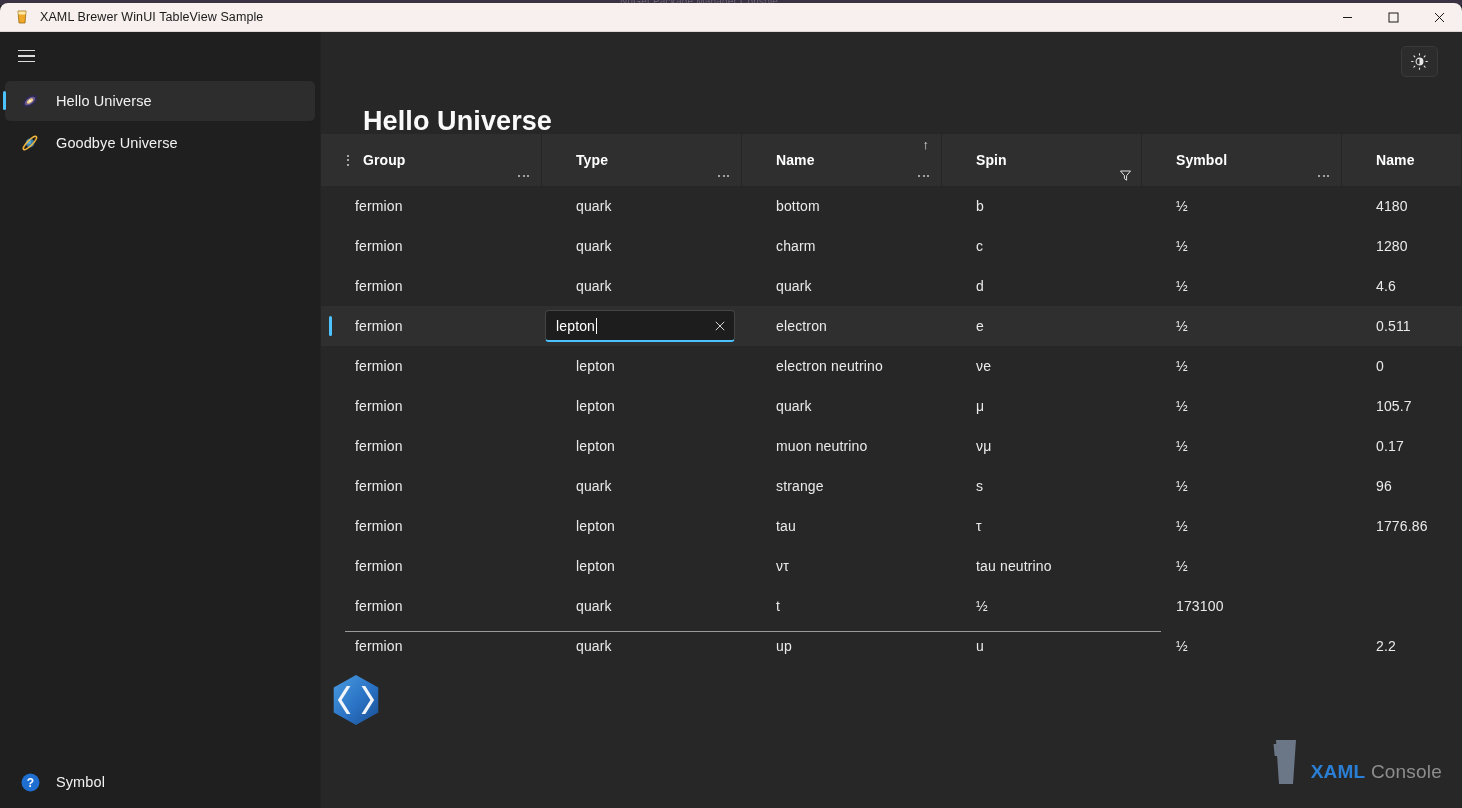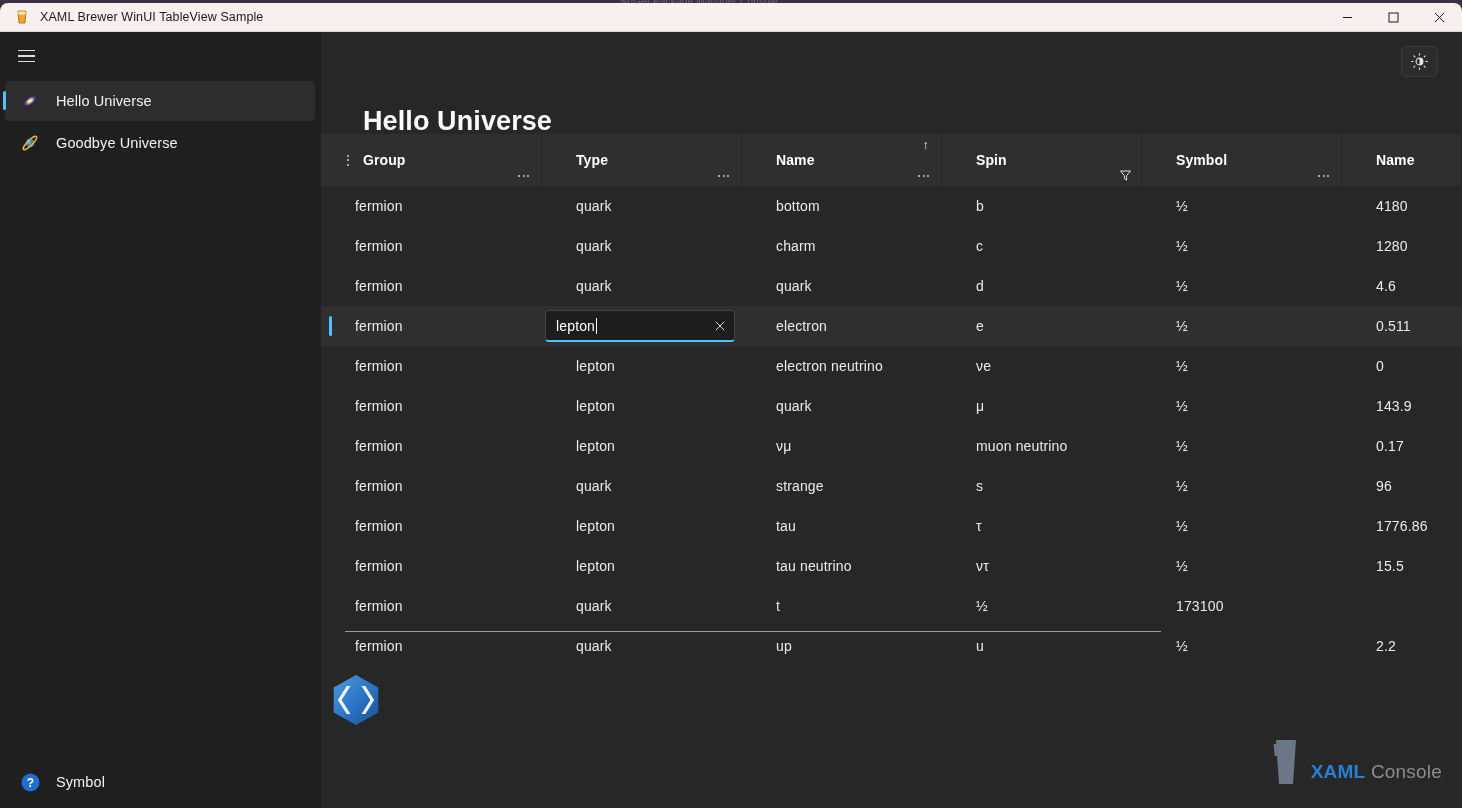--- a/index.html
+++ b/index.html
@@ -421,27 +421,27 @@
             <div class="td" style="width: 200px;">νe</div>
             <div class="td" style="width: 200px;">½</div>
             <div class="td" style="width: 120px;">0</div>
           </div>
           <div class="tr">
             <div class="td" style="width: 221px;">fermion</div>
             <div class="td" style="width: 200px;">lepton</div>
             <div class="td" style="width: 200px;">quark</div>
             <div class="td" style="width: 200px;">μ</div>
             <div class="td" style="width: 200px;">½</div>
-            <div class="td" style="width: 120px;">143.9</div>
+            <div class="td" style="width: 120px;">105.7</div>
           </div>
           <div class="tr">
             <div class="td" style="width: 221px;">fermion</div>
             <div class="td" style="width: 200px;">lepton</div>
+            <div class="td" style="width: 200px;">muon neutrino</div>
             <div class="td" style="width: 200px;">νμ</div>
-            <div class="td" style="width: 200px;">muon neutrino</div>
             <div class="td" style="width: 200px;">½</div>
             <div class="td" style="width: 120px; text-align: center;">0.17</div>
           </div>
           <div class="tr">
             <div class="td" style="width: 221px;">fermion</div>
             <div class="td" style="width: 200px;">quark</div>
             <div class="td" style="width: 200px;">strange</div>
             <div class="td" style="width: 200px;">s</div>
             <div class="td" style="width: 200px;">½</div>
             <div class="td" style="width: 120px;">96</div>
@@ -450,24 +450,23 @@
             <div class="td" style="width: 221px;">fermion</div>
             <div class="td" style="width: 200px;">lepton</div>
             <div class="td" style="width: 200px;">tau</div>
             <div class="td" style="width: 200px;">τ</div>
             <div class="td" style="width: 200px;">½</div>
             <div class="td" style="width: 120px;">1776.86</div>
           </div>
           <div class="tr">
             <div class="td" style="width: 221px;">fermion</div>
             <div class="td" style="width: 200px;">lepton</div>
+            <div class="td" style="width: 200px;">ντ</div>
             <div class="td" style="width: 200px;">tau neutrino</div>
-            <div class="td" style="width: 200px;">ντ</div>
-            <div class="td" style="width: 200px;">½</div>
-            <div class="td" style="width: 120px;">15.5</div>
+            <div class="td" style="width: 200px;">½</div>
           </div>
           <div class="tr">
             <div class="td" style="width: 221px;">fermion</div>
             <div class="td" style="width: 200px;">quark</div>
             <div class="td" style="width: 200px;">t</div>
             <div class="td" style="width: 200px;">½</div>
             <div class="td" style="width: 120px;">173100</div>
           </div>
           <div class="tr">
             <div class="td" style="width: 221px;">fermion</div>

